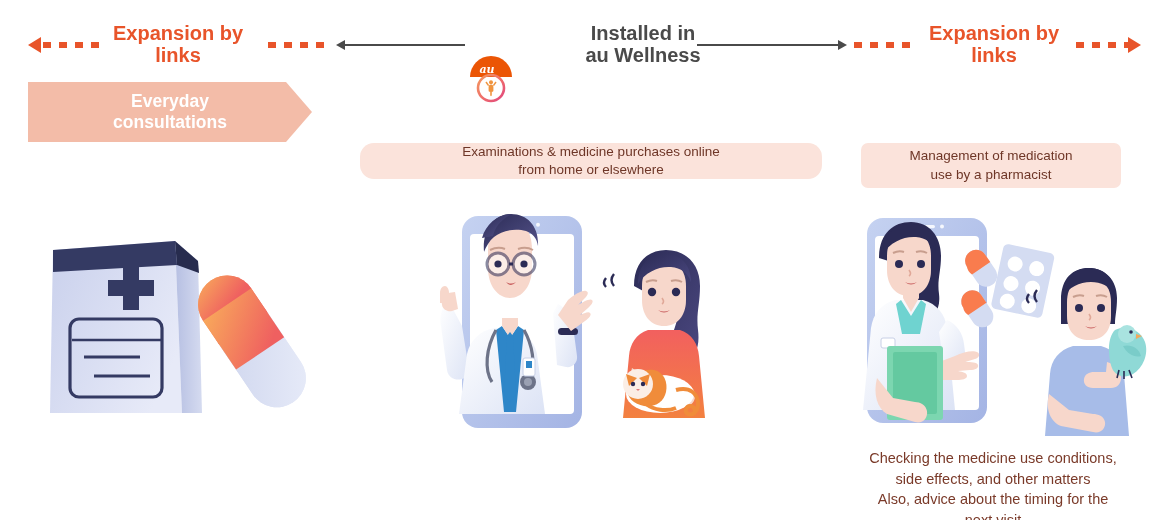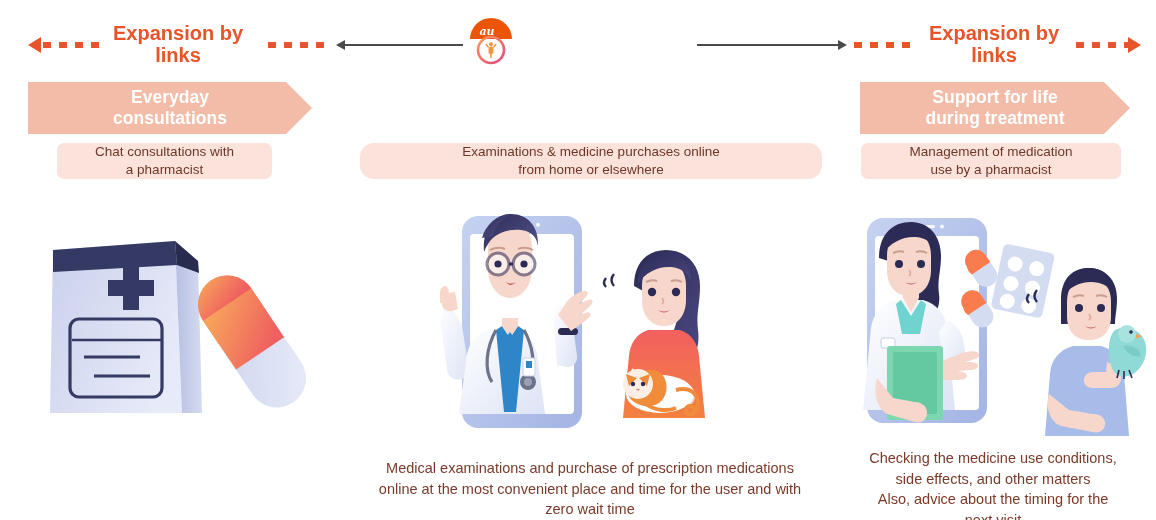--- a/index.html
+++ b/index.html
@@ -25,25 +25,25 @@
   .tri{position:absolute;width:0;height:0;}
   .tri.left{border-top:8px solid transparent;border-bottom:8px solid transparent;border-right:13px solid #E8542A;}
   .tri.right{border-top:8px solid transparent;border-bottom:8px solid transparent;border-left:13px solid #E8542A;}
 
   .thinline{position:absolute;height:1.6px;background:#4A4A4A;}
   .thintri{position:absolute;width:0;height:0;}
   .thintri.left{border-top:5px solid transparent;border-bottom:5px solid transparent;border-right:9px solid #4A4A4A;}
   .thintri.right{border-top:5px solid transparent;border-bottom:5px solid transparent;border-left:9px solid #4A4A4A;}
 
   
-  .au-logo{position:absolute;width:56px;height:56px;border-radius:50%;background:#fff;}
+  .au-logo{position:absolute;width:56px;height:56px;border-radius:50%;background:#fff;margin-top:38px;}
 
   
   .chev{
-    position:absolute;height:52px;background:#F3BCA8;
+    position:absolute;height:60px;background:#F3BCA8;
     display:flex;align-items:center;justify-content:center;
     color:#ffffff;font-weight:bold;font-size:17.5px;line-height:1.18;
     text-align:center;
   }
   .chev.right-point{clip-path:polygon(0 0, calc(100% - 26px) 0, 100% 50%, calc(100% - 26px) 100%, 0 100%);}
   .chev.both-point{clip-path:polygon(0 0, calc(100% - 26px) 0, 100% 50%, calc(100% - 26px) 100%, 0 100%, 14px 50%);}
 
   
   .pill{
     position:absolute;background:#FBE3DB;border-radius:7px;
@@ -98,50 +98,48 @@
 
       <g fill="#F0943F">
         <circle cx="28" cy="27.2" r="2.0"></circle>
         <path d="M28 29.4 c-1.5 0 -2.4 1.1 -2.4 2.6 l0 3.4 c0 .9 .5 1.4 1.1 1.4 l.5 0 l0 3.3 c0 .7 .4 1.1 .8 1.1 s.8-.4 .8-1.1 l0-3.3 l.5 0 c.6 0 1.1-.5 1.1-1.4 l0-3.4 c0-1.5-.9-2.6-2.4-2.6z"></path>
         <path d="M23.6 26.6 l2.6 3.6 l-1.2 .9 l-2.6-3.6z"></path>
         <path d="M32.4 26.6 l-2.6 3.6 l1.2 .9 l2.6-3.6z"></path>
       </g>
     </svg>
   </div>
 
+  <div class="hdr-label hdr-center" style="left:538px;top:14px;width:210px;white-space:pre-line;">Installed in
+au Wellness</div>
 
   <div class="thinline" style="left:697px;top:36px;width:143px;"></div>
   <div class="thintri right" style="left:838px;top:32px;"></div>
 
   <div class="dots" style="left:854px;top:34px;width:62px;">
       <i></i>
     </div>
 
   <div class="hdr-label hdr-expansion" style="left:918px;top:14px;width:152px;white-space:pre-line;">Expansion by
 links</div>
 
   <div class="dots" style="left:1076px;top:34px;width:52px;">
       <i></i>
     </div>
   <div class="tri right" style="left:1128px;top:29px;"></div>
 
   <div class="chev right-point" style="left:28px;top:74px;width:284px;white-space:pre-line;">Everyday
 consultations</div>
 
 
-  <div class="chev right-point" style="left:860px;top:74px;width:270px;white-space:pre-line;">Support for life
-during treatment</div>
-
-  <div class="pill" style="left:57px;top:135px;width:215px;height:36px;white-space:pre-line;">Chat consultations with
-a pharmacist</div>
+
 
   <div class="pill" style="left:360px;top:135px;width:462px;height:36px;white-space:pre-line;border-radius:14px;">Examinations &amp; medicine purchases online
 from home or elsewhere</div>
 
-  <div class="pill" style="left:861px;top:135px;width:260px;height:36px;white-space:pre-line;">Management of medication
+  <div class="pill" style="left:861px;top:135px;width:260px;height:45px;white-space:pre-line;">Management of medication
 use by a pharmacist</div>
 
   <div class="art" style="left:30px;top:215px;width:280px;height:210px;">
     <svg width="280" height="210" viewBox="0 0 280 210">
       <defs>
         <linearGradient id="boxg" x1="0" y1="0" x2="1" y2="0.6">
           <stop offset="0%" stop-color="#C9D0EC"></stop>
             <stop offset="100%" stop-color="#E7EAF8"></stop>
         </linearGradient>
         <linearGradient id="boxside" x1="0" y1="0" x2="1" y2="0">
@@ -380,22 +378,19 @@
           <path d="M8 46 l-2 8 M13 47 l0 8 M18 46 l3 8" stroke="#2B2B55" stroke-width="1.6" fill="none"></path>
         </g>
 
         <path d="M-14 24 q-5 6 0 12" fill="none" stroke="#2B2B55" stroke-width="2.4"></path>
         <path d="M-22 28 q-4 5 0 9" fill="none" stroke="#2B2B55" stroke-width="2.4"></path>
       </g>
     </svg>
   </div>
 
 
-  <div class="cap" style="left:340px;top:450px;width:500px;white-space:pre-line;">Medical examinations and purchase of prescription medications
-online at the most convenient place and time for the user and with
-zero wait time</div>
 
   <div class="cap" style="left:838px;top:440px;width:310px;white-space:pre-line;">Checking the medicine use conditions,
 side effects, and other matters
 Also, advice about the timing for the
 next visit</div>
 
 </div>
 
 </body></html>

